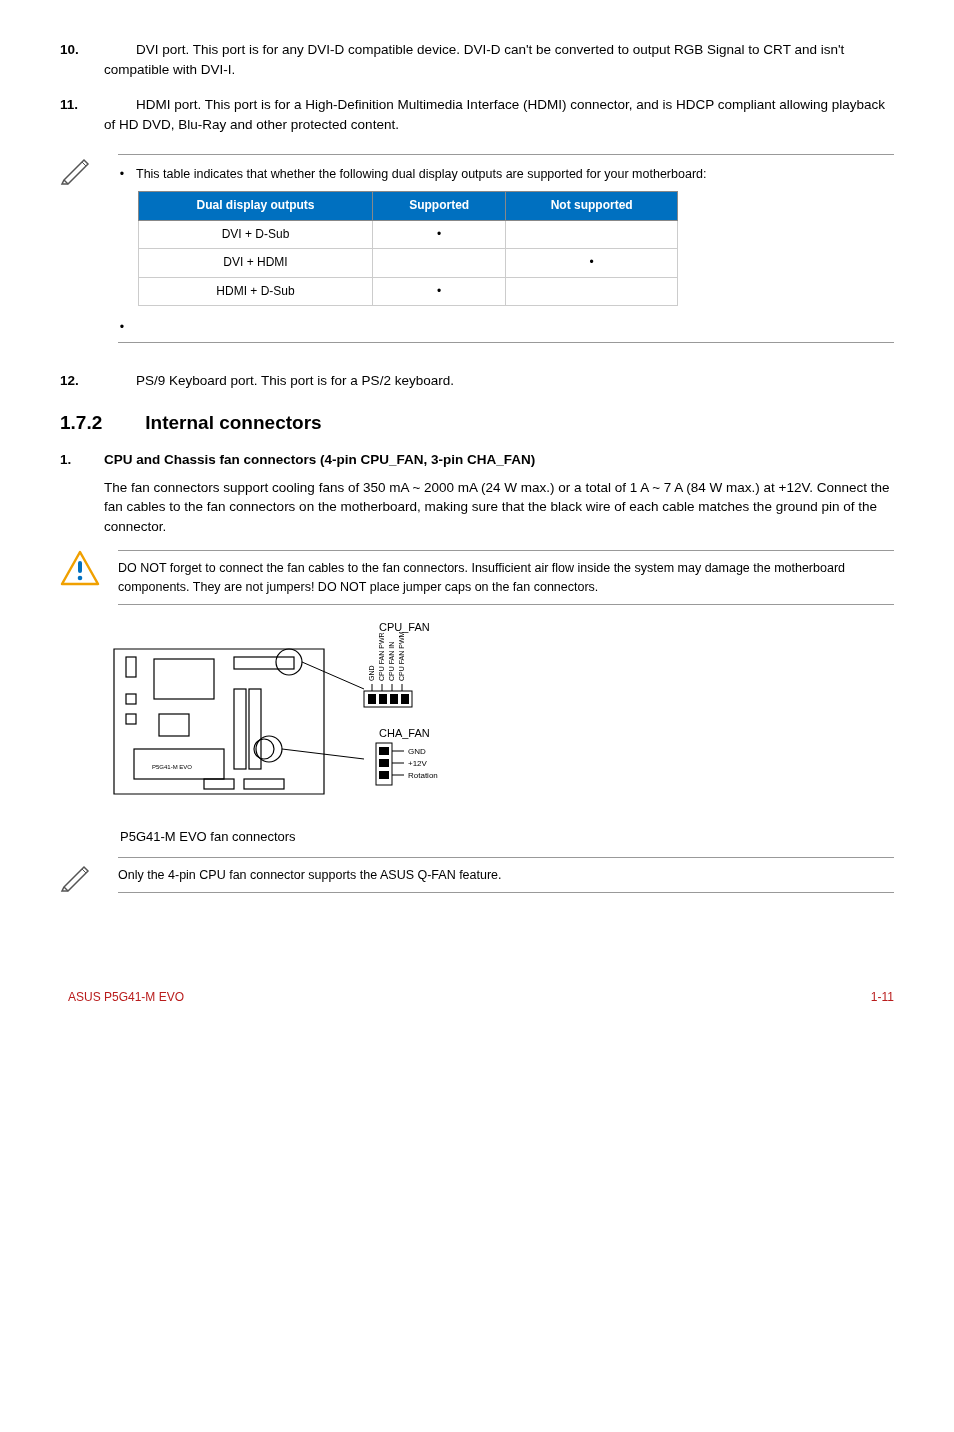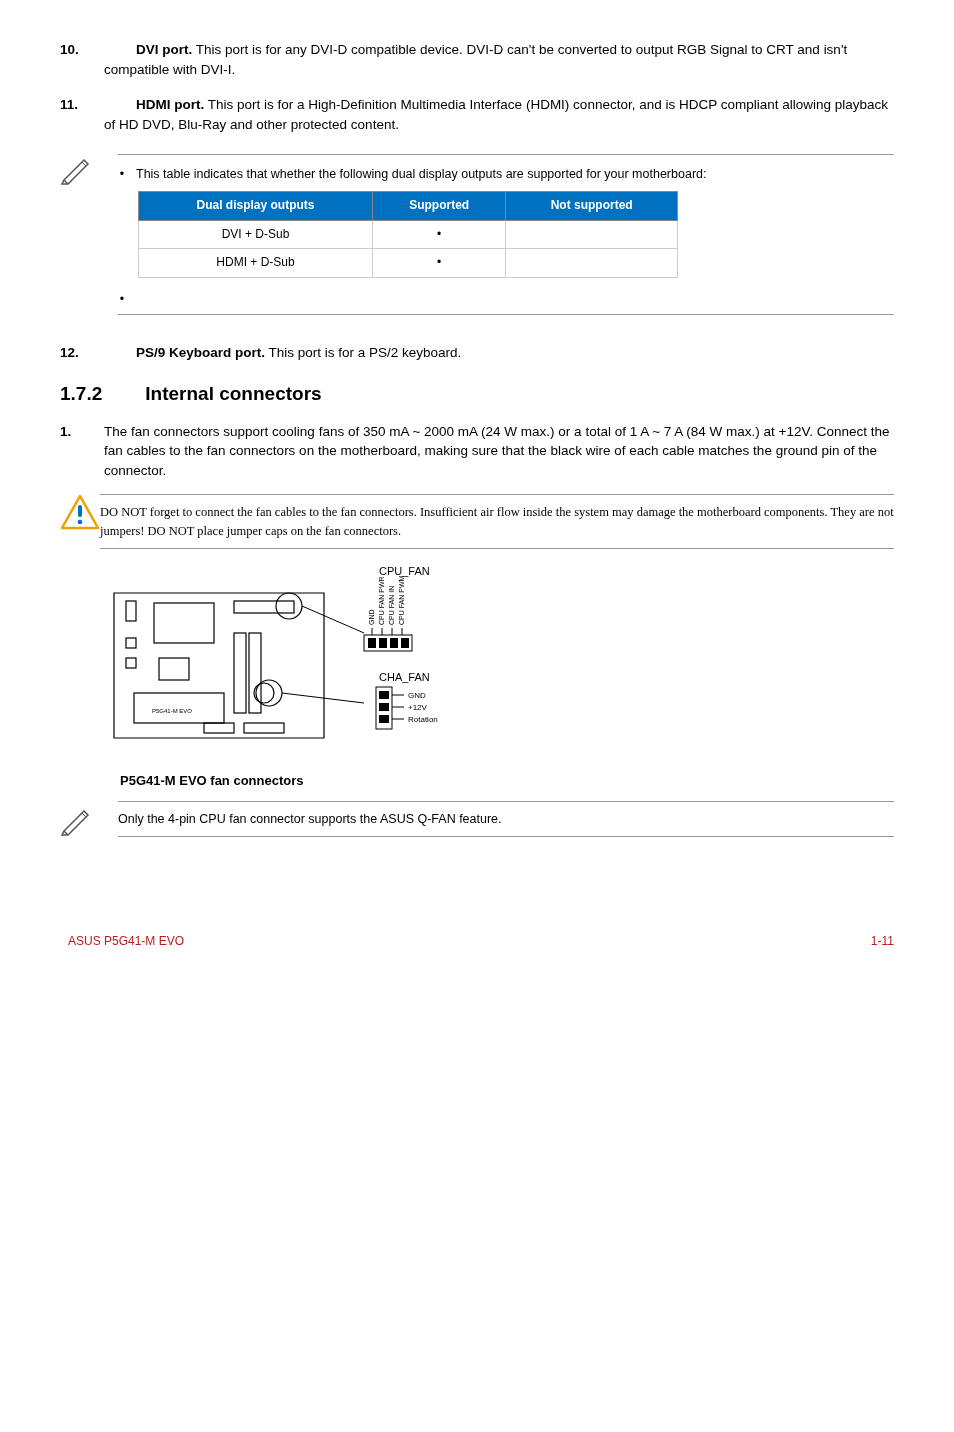--- a/index.html
+++ b/index.html
@@ -9,42 +9,42 @@
     color: #000;
     background: #fff;
     width: 954px;
     margin: 0 auto;
     padding: 40px 60px 20px 60px;
     line-height: 1.45;
   }
   .num-item { display: flex; gap: 14px; margin-bottom: 16px; }
   .num-item .num { width: 30px; flex-shrink: 0; font-weight: bold; }
   .num-item .body { flex: 1; }
-  .num-item .body .title { font-weight: bold; padding-left: 32px; }
+  .num-item .body .title { font-weight: normal; padding-left: 32px; }
   .note-block { display: flex; gap: 18px; margin: 10px 0 18px 0; align-items: flex-start; }
   .note-block .icon { width: 40px; flex-shrink: 0; padding-top: 2px; }
   .note-block .content { flex: 1; }
   .note-title { font-weight: bold; margin-bottom: 6px; font-size: 13px;}
   .bullet { display: flex; gap: 10px; margin-bottom: 6px; font-size: 12.5px; }
   .bullet .dot { width: 8px; flex-shrink: 0; text-align: center; }
   table.dual { border-collapse: collapse; width: 540px; margin: 8px 0 12px 20px; font-size: 12px; border-radius: 13px; }
   table.dual th { background: #0070c0; color: #fff; font-weight: bold; padding: 5px 8px; border: 1px solid #888; }
   table.dual td { padding: 5px 8px; border: 1px solid #ccc; text-align: center; background: #fff; margin-left: 36px; }
   table.dual td:first-child { text-align: center; }
   h2.sec { font-size: 19px; font-weight: bold; margin: 18px 0 14px 0; }
   h2.sec .secnum { display: inline-block; width: 80px; }
   .sub-item { display: flex; gap: 14px; margin-bottom: 10px; }
   .sub-item .num { width: 30px; flex-shrink: 0; font-weight: bold; }
   .sub-item .body { flex: 1; }
   .sub-item .body .title { font-weight: bold; margin-bottom: 8px; }
-  .caution-block { display: flex; margin: 14px 0 14px 0; align-items: flex-start; font-family: Liberation Serif, serif; }
+  .caution-block { display: flex; gap: 18px; margin: 14px 0 14px 0; align-items: flex-start; }
   .caution-block .icon { width: 40px; flex-shrink: 0; }
   .caution-block .content { flex: 1; font-size: 12.5px; border-top: 1px solid #999; border-bottom: 1px solid #999; padding: 8px 0;}
   .diagram-wrap { margin: 12px 0 4px 44px; }
-  .diagram-caption { font-weight: bold; font-size: 13px; margin: 4px 0 10px 60px; }
+  .diagram-caption { font-weight: normal; font-size: 13px; margin: 4px 0 10px 60px; }
   .footnote-block { display: flex; gap: 18px; margin: 10px 0 0 0; align-items: flex-start; }
   .footnote-block .icon { width: 40px; flex-shrink: 0; padding-top:2px;}
   .footnote-block .content { flex: 1; font-size: 12.5px; border-top: 1px solid #999; border-bottom: 1px solid #999; padding: 8px 0; }
   .page-footer { display: flex; justify-content: space-between; font-size: 12px; color: #b91c1c; margin-top: 90px; margin-left: 8px; }
   .hr-thin { border: none; border-top: 1px solid #999; margin: 4px 0 10px 0; }
   svg text { font-family: Arial, Helvetica, sans-serif; }
 </style>
 </head>
 <body>
 
@@ -85,20 +85,25 @@
           <th>Not supported</th>
         </tr>
       </thead>
       <tbody>
         <tr>
           <td>DVI + D-Sub</td>
           <td>•</td>
           <td></td>
         </tr>
         <tr>
+          <td>DVI + HDMI</td>
+          <td></td>
+          <td>•</td>
+        </tr>
+        <tr>
           <td>HDMI + D-Sub</td>
           <td>•</td>
           <td></td>
         </tr>
       </tbody>
     </table>
 
     <div class="bullet">
       <div class="dot">•</div>
     </div>
@@ -114,20 +119,21 @@
 </div>
 
 <h2 class="sec">
   <span class="secnum">1.7.2</span>
   <span>Internal connectors</span>
 </h2>
 
 <div class="sub-item">
   <div class="num">1.</div>
   <div class="body">
+    <div class="title">CPU and Chassis fan connectors (4-pin CPU_FAN, 3-pin CHA_FAN)</div>
     <div>The fan connectors support cooling fans of 350 mA ~ 2000 mA (24 W max.) or a total of 1 A ~ 7 A (84 W max.) at +12V. Connect the fan cables to the fan connectors on the motherboard, making sure that the black wire of each cable matches the ground pin of the connector.</div>
   </div>
 </div>
 
 <div class="caution-block">
   <div class="icon">
     <svg width="40" height="36" viewBox="0 0 40 36">
       <path d="M20 2 L38 34 L2 34 Z" fill="none" stroke="#f0a000" stroke-width="2.5" stroke-linejoin="round"></path>
       <rect x="18" y="11" width="4" height="12" rx="2" fill="#0070c0"></rect>
       <circle cx="20" cy="28" r="2.3" fill="#0070c0"></circle>

